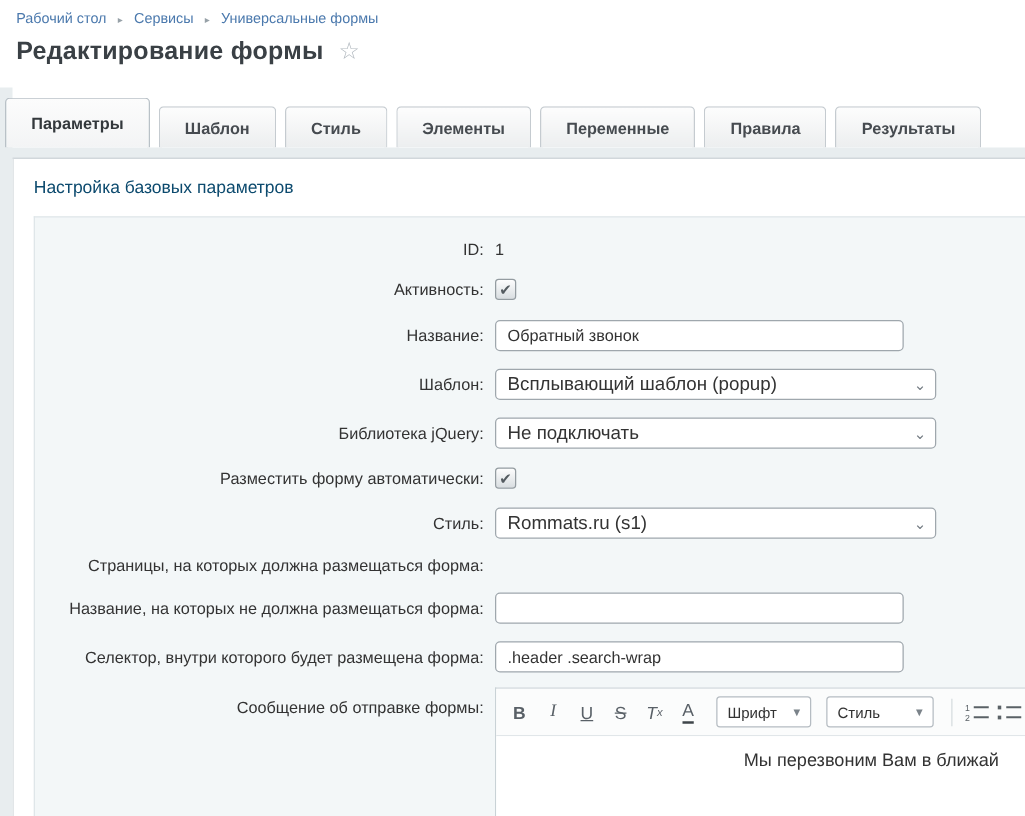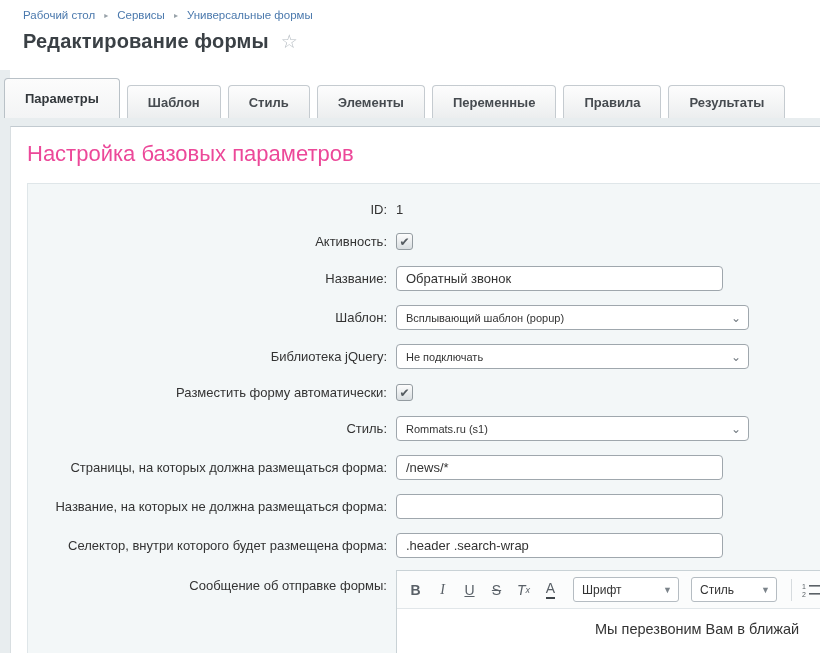--- a/index.html
+++ b/index.html
@@ -3,21 +3,21 @@
 <meta charset="utf-8">
 <style>
   * { margin:0; padding:0; box-sizing:border-box; }
   html,body { width:820px; height:653px; overflow:hidden; background:#fff;
     font-family:"Liberation Sans", sans-serif; color:#333; position:relative; }
 
   
   .gutter { position:absolute; left:0; top:70px; width:10px; height:583px; background:#e8edef; }
 
   
-  .header { padding:9px 0 0 23px; background:#fff; position:relative; z-index:2; }
+  .header { padding:9px 0 0 13px; background:#fff; position:relative; z-index:2; }
   .breadcrumb { display:flex; align-items:center; font-size:11.5px; }
   .crumb { color:#4b79ad; cursor:pointer; }
   .crumb-sep { color:#97a1a8; font-size:8px; margin:0 9px; }
   .title-row { display:flex; align-items:center; margin-top:9px; }
   .page-title { font-size:20px; font-weight:bold; color:#3a4045; letter-spacing:.2px; }
   .fav-star { margin-left:12px; font-size:19px; color:#b3bac0; line-height:1; cursor:pointer; }
 
   
   .tabs-row { position:absolute; top:70px; left:4px; right:0; height:48px;
     display:flex; align-items:flex-end; gap:7px; z-index:1; }
@@ -25,38 +25,38 @@
     font-size:13px; color:#464b50; background:linear-gradient(#fdfdfd,#eceeef);
     border:1px solid #c5cbd0; border-bottom:none; border-radius:4px 4px 0 0; cursor:pointer;font-weight:bold; }
   .tab.active { height:40px; font-weight:bold; color:#33383c;
     background:linear-gradient(#fcfcfc,#f3f4f5); border-color:#b9c1c7; }
   .tabs-strip { position:absolute; top:118px; left:0; right:0; height:8px; background:#e8edef; }
 
   
   .panel { position:absolute; top:126px; left:10px; right:0; bottom:0;
     background:#fff; border-top:1px solid #c2cad0; border-left:1px solid #d8dee1;
     padding:12px 0 0 16px; }
-  .section-title { font-size:22px; color:#ec4899; margin:2px 0 16px 0; }
+  .section-title { font-size:14px; color:#0c4a6e; margin:2px 0 16px 0; }
 
   .form-box { background:#f3f7f8; border:1px solid #dfe6e9; border-right:none;
     width:calc(100% + 10px); min-height:520px; padding:18px 0 30px 0; }
 
   .frow { display:flex; align-items:center; margin-bottom:14px; }
   .frow.top { align-items:flex-start; }
   .flabel { width:368px; text-align:right; padding-right:9px; font-size:13px; color:#333; flex:none; }
   .flabel.pad { padding-top:8px; }
   .fstatic { font-size:13px; color:#333; }
 
   .tinput { width:327px; height:25px; border:1px solid #9fa7ad; border-radius:4px;
     background:#fff; font-family:"Liberation Sans",sans-serif; font-size:13px; color:#333;
     padding:0 9px; outline:none; }
 
   .fselect { width:353px; height:25px; border:1px solid #9fa7ad; border-radius:4px;
     background:#fff; display:flex; align-items:center; cursor:pointer; }
-  .fselect .sel-text { font-size:11px; color:#333; padding-left:9px; }
+  .fselect .sel-text { font-size:15px; color:#333; padding-left:9px; }
   .fselect .sel-arrow { margin-left:auto; padding-right:7px; color:#737b82; font-size:12px; line-height:1; }
 
   .fcheckbox { width:17px; height:17px; border:1px solid #949ca1; border-radius:3px;
     background:linear-gradient(#fdfdfd,#d9dee1); display:flex; align-items:center;
     justify-content:center; cursor:pointer; }
   .fcheckbox .check { font-size:12px; color:#545b60; line-height:1; }
 
   
   .editor { width:560px; border:1px solid #c9d2d6; border-bottom:none; background:#fff; }
   .ed-toolbar { height:38px; background:#fbfcfc; border-bottom:1px solid #e1e6e9;
@@ -67,21 +67,21 @@
   .ed-i { font-style:italic; font-family:"Liberation Serif",serif; }
   .ed-u { text-decoration:underline; }
   .ed-s { text-decoration:line-through; }
   .ed-tx { font-style:italic; }
   .ed-tx sub { font-size:9px; }
   .ed-a span { border-bottom:2px solid #3f454a; padding-bottom:1px; }
   .ed-combo { height:25px; background:#fff; border:1px solid #b5bcc2; border-radius:3px;
     display:flex; align-items:center; cursor:pointer; margin-left:6px; }
   .ed-combo .combo-text { font-size:12px; color:#333; padding-left:8px; }
   .ed-combo .combo-arrow { margin-left:auto; padding:0 6px 0 10px; font-size:9px; color:#7b838a; }
-  .combo-font { width:106px; }
+  .combo-font { width:76px; }
   .combo-style { width:86px; }
   .ed-sep { width:1px; height:22px; background:#d6dbde; margin:0 4px 0 8px; flex:none; }
   .ed-licon { flex:none; cursor:pointer; display:flex; align-items:center; }
   .ed-content { height:120px; background:#fff; cursor:text; }
   .ed-text { padding:12px 0 0 198px; font-size:14.5px; color:#333; white-space:nowrap; }
 </style>
 </head>
 <body>
 
 <div class="gutter"></div>
@@ -159,21 +159,20 @@
     <div class="frow">
       <div class="flabel">Стиль:</div>
       <div class="fselect">
         <span class="sel-text">Rommats.ru (s1)</span>
         <span class="sel-arrow">⌄</span>
       </div>
     </div>
 
     <div class="frow">
       <div class="flabel">Страницы, на которых должна размещаться форма:</div>
-      <input class="tinput" type="text" value="/news/*" style="">
     </div>
 
     <div class="frow">
       <div class="flabel">Название, на которых не должна размещаться форма:</div>
       <input class="tinput" type="text" value="" style="">
     </div>
 
     <div class="frow" style="margin-bottom:12px;">
       <div class="flabel">Селектор, внутри которого будет размещена форма:</div>
       <input class="tinput" type="text" value=".header .search-wrap" style="">

